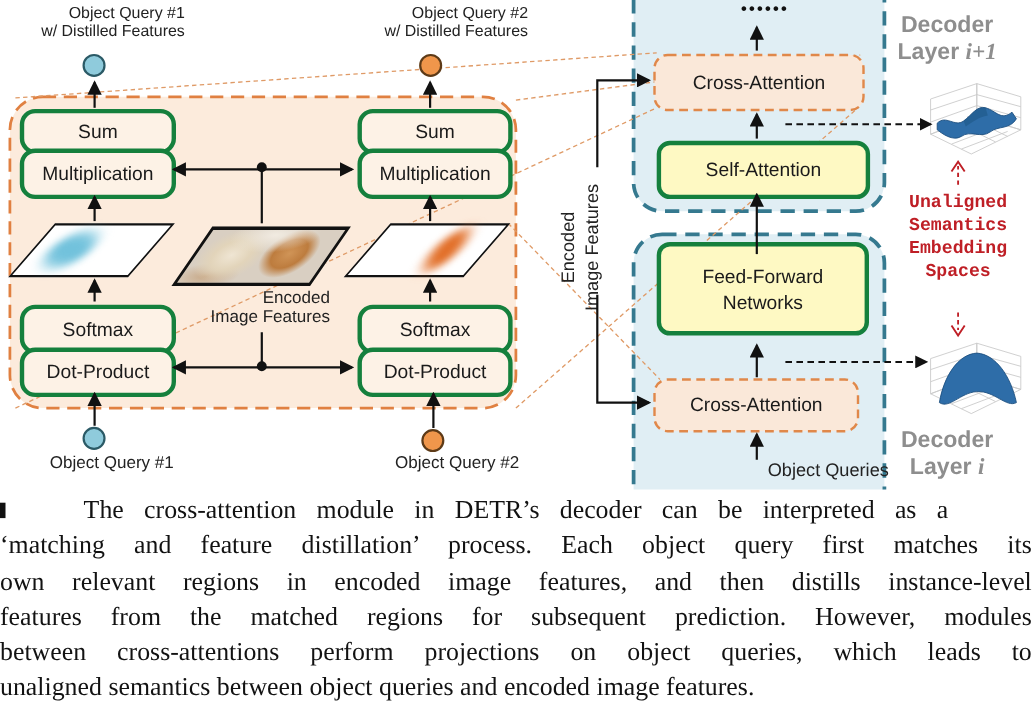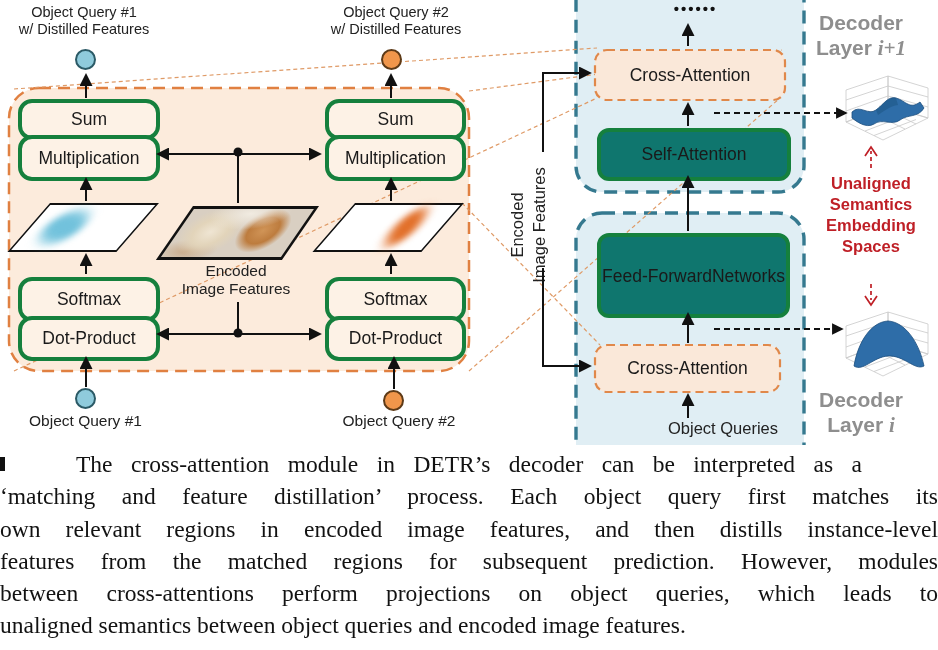--- a/index.html
+++ b/index.html
@@ -5,39 +5,39 @@
   html,body{margin:0;padding:0;background:#fff;}
   #stage{position:relative;width:938px;height:650px;background:#ffffff;overflow:hidden;
          font-family:"Liberation Sans",sans-serif;color:#1a1a1a;}
   #diagram{position:absolute;left:0;top:0;width:938px;height:445px;overflow:hidden;}
   svg.layer{position:absolute;left:0;top:0;width:938px;height:445px;pointer-events:none;}
   .z1{z-index:1}.z2{z-index:2}.z3{z-index:3}.z6{z-index:6}
 
   
   .bx{position:absolute;background:#fdf2e6;border:4px solid #15803d;border-radius:14px;
       display:flex;align-items:center;justify-content:center;font-size:17.5px;z-index:3;}
-  .cream{background:#0f766e;border-radius:12px;}
+  .cream{background:#fef9c3;border-radius:12px;}
   
   .catxt{position:absolute;display:flex;align-items:center;justify-content:center;
          font-size:17.5px;z-index:5;}
 
-  .lbl{position:absolute;text-align:center;line-height:17px;font-size:14.5px;color:#222;z-index:5;}
+  .lbl{position:absolute;text-align:right;line-height:17px;font-size:14.5px;color:#222;z-index:5;}
   .small-lbl{font-size:15.5px;line-height:18px;}
   .circle{position:absolute;width:21px;height:21px;border-radius:50%;z-index:5;box-sizing:border-box;}
   .c-blue{background:#8fcbdc;border:2px solid #2b5a66;}
   .c-orange{background:#f0964b;border:2px solid #5d3a17;}
 
   .para{position:absolute;background:#fff;border:2.5px solid #111;z-index:3;transform-origin:top left;}
   .blob{position:absolute;border-radius:50%;filter:blur(5px);}
 
   .gray-lbl{position:absolute;color:#8e8e8e;font-weight:bold;font-size:21px;line-height:25px;
             text-align:center;z-index:5;}
   .gray-lbl .ivar{font-style:italic;font-family:"Liberation Serif",serif;}
   .red-lbl{position:absolute;color:#bf1f26;font-weight:bold;font-size:16.5px;line-height:21px;
-           text-align:center;z-index:5;}
+           text-align:center;z-index:5;font-family:Liberation Mono, monospace;}
   .dotsrow{position:absolute;z-index:5;font-size:15px;font-weight:bold;letter-spacing:2px;color:#111;}
 
   .rot{position:absolute;z-index:5;transform:rotate(-90deg);text-align:center;
        font-size:16.5px;line-height:22px;color:#222;}
 
   #caption{position:absolute;left:0;top:451px;width:938px;z-index:5;
            font-family:"Liberation Serif","DejaVu Serif",serif;font-size:23.5px;color:#121212;}
   #caption .cline{width:938px;height:32.3px;text-align:justify;text-align-last:justify;
                   white-space:nowrap;overflow:visible;box-sizing:border-box;}
   #caption .cline.first{padding-left:76px;width:862px;}
@@ -132,21 +132,21 @@
       <div>Image Features</div>
     </div>
     <div class="lbl small-lbl" style="left:13px;top:412px;width:145px;">Object Query #1</div>
     <div class="lbl small-lbl" style="left:326px;top:412px;width:146px;">Object Query #2</div>
 
     <div class="dotsrow" style="left:658px;top:0px;width:75px;text-align:center;">••••••</div>
     <div class="catxt" style="left:595px;top:50px;width:190px;height:50px;">Cross-Attention</div>
     <div class="bx cream" style="left:597px;top:128px;width:186px;height:45px;">
         <span>Self-Attention</span>
       </div>
-    <div class="bx cream" style="left:597px;top:233px;width:185px;height:77px;flex-direction:row;line-height:24px;">
+    <div class="bx cream" style="left:597px;top:220px;width:185px;height:77px;flex-direction:column;line-height:24px;">
       <span>Feed-Forward</span>
       <span>Networks</span>
     </div>
     <div class="catxt" style="left:595px;top:345px;width:185px;height:47px;">Cross-Attention</div>
     <div class="lbl" style="left:638px;top:420px;width:170px;font-size:16.5px;">Object Queries</div>
 
     <div class="rot" style="left:463px;top:188px;width:160px;height:74px;">
       <div>Encoded</div>
       <div>Image Features</div>
     </div>

